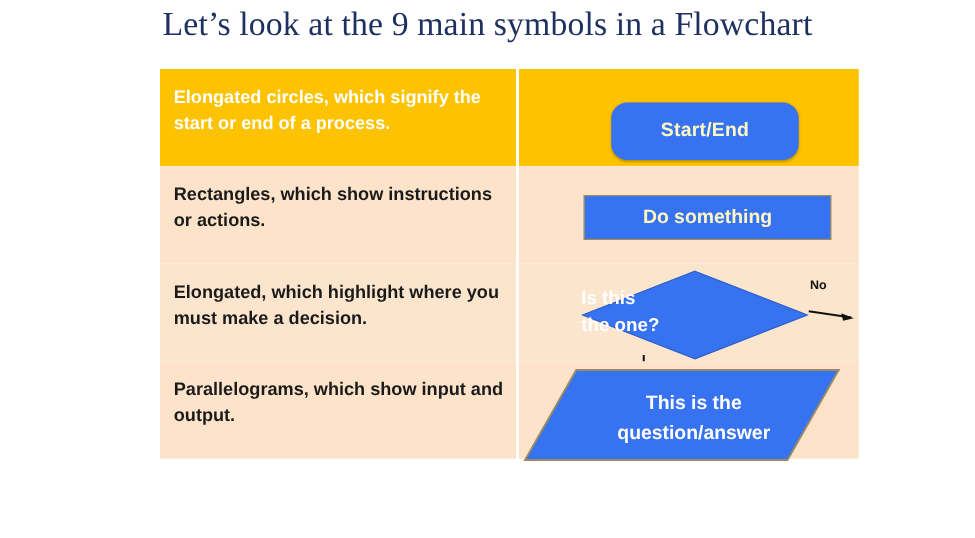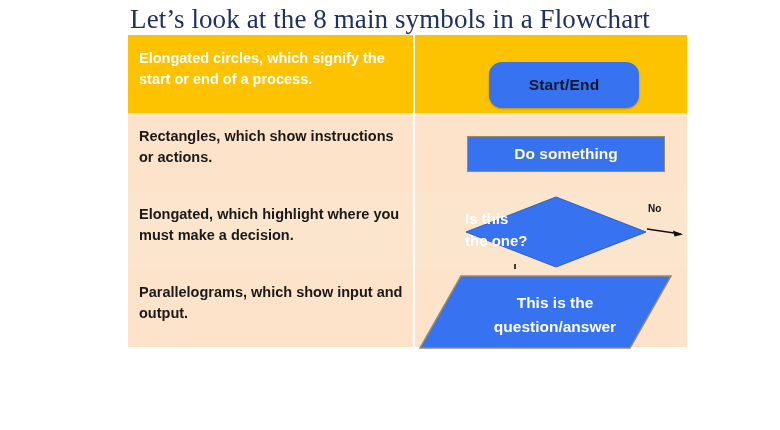--- a/index.html
+++ b/index.html
@@ -25,21 +25,21 @@
     font-size: 27px;
     line-height: 34px;
     color: #1f3160;
     letter-spacing: 0.1px;
     white-space: nowrap;
   }
 
   #symbol-table {
     position: absolute;
     left: 128px;
-    top: 35px;
+    top: 55px;
     width: 557px;
     height: 312px;
     border-collapse: collapse;
     table-layout: fixed;
     text-decoration: underline;
   }
   #symbol-table td {
     padding: 0;
     vertical-align: top;
     position: relative;
@@ -81,21 +81,21 @@
     width: 150px;
     height: 46px;
     background: #3772f0;
     border-radius: 13px;
     box-shadow: 0 1px 2px rgba(0,0,0,0.25);
     display: flex;
     align-items: center;
     justify-content: center;
   }
   .terminator span {
-    color: #0f172a;
+    color: #fef9c3;
     font-size: 15.5px;
     font-weight: bold;
     letter-spacing: .2px;
   }
 
   .process-rect {
     position: absolute;
     left: 52px;
     top: 23px;
     width: 196px;
@@ -168,21 +168,21 @@
     color: #ffffff;
     font-size: 15.5px;
     font-weight: bold;
     line-height: 24px;
     pointer-events: none;
   }
 </style>
 </head>
 <body>
 
-<div id="slide-title">Let’s look at the 8 main symbols in a Flowchart</div>
+<div id="slide-title">Let’s look at the 9 main symbols in a Flowchart</div>
 
 <table id="symbol-table">
   <tbody>
 
     <tr class="row-highlight">
       <td class="col-desc">
         <div class="desc-text">Elongated circles, which signify the start or end of a process.</div>
       </td>
       <td class="col-shape cell-divider-left">
         <div class="shape-wrap">

